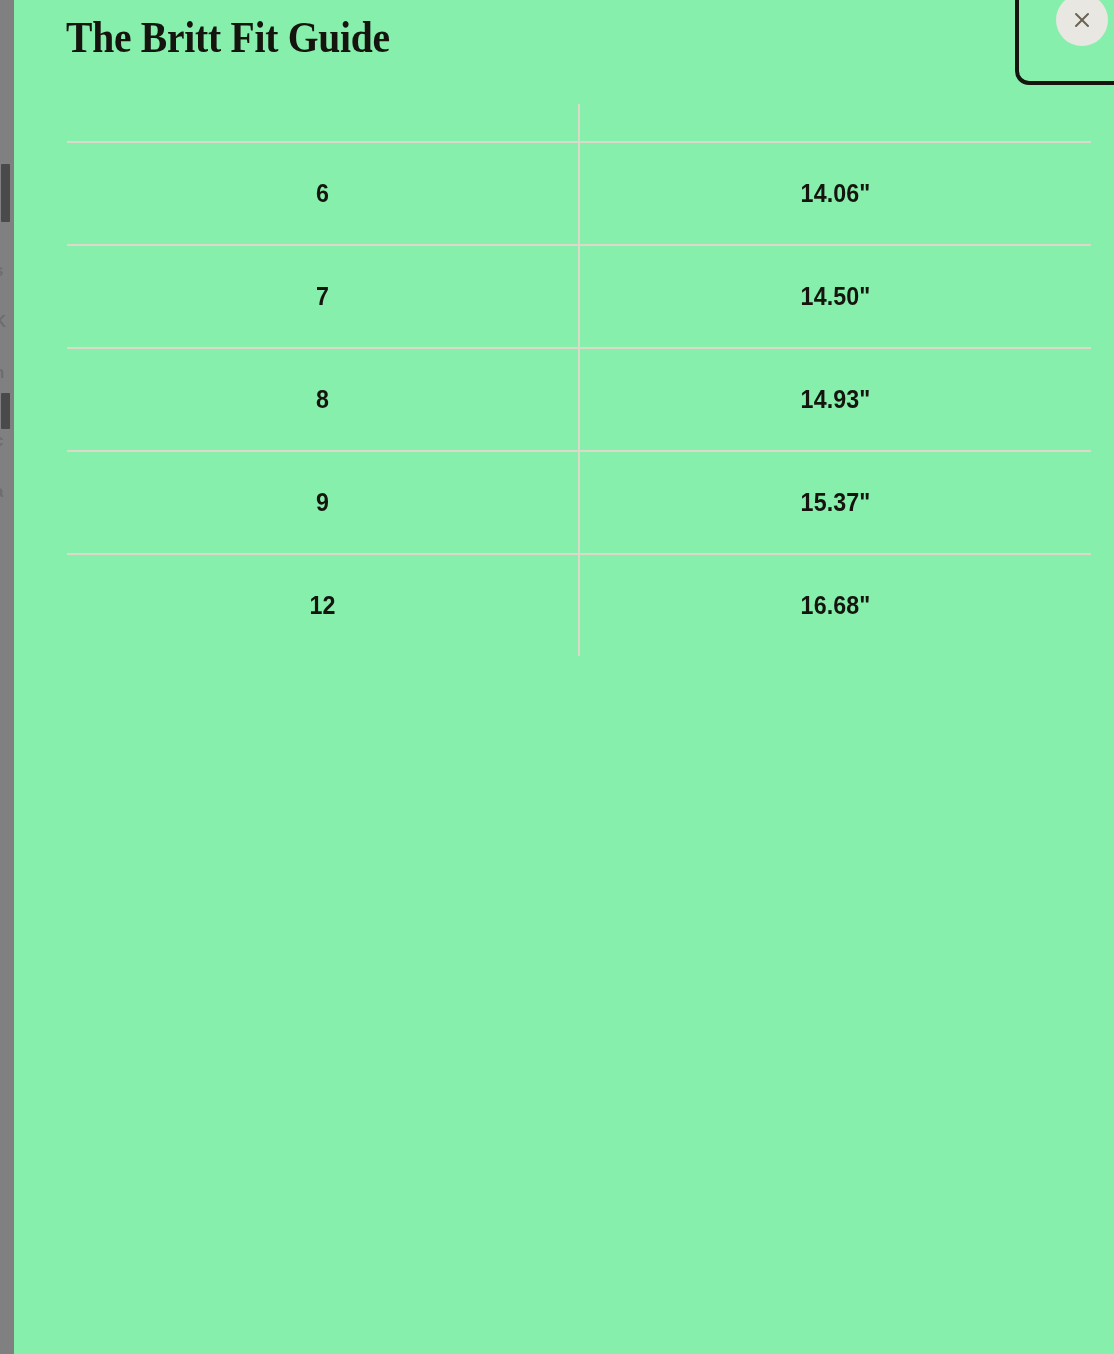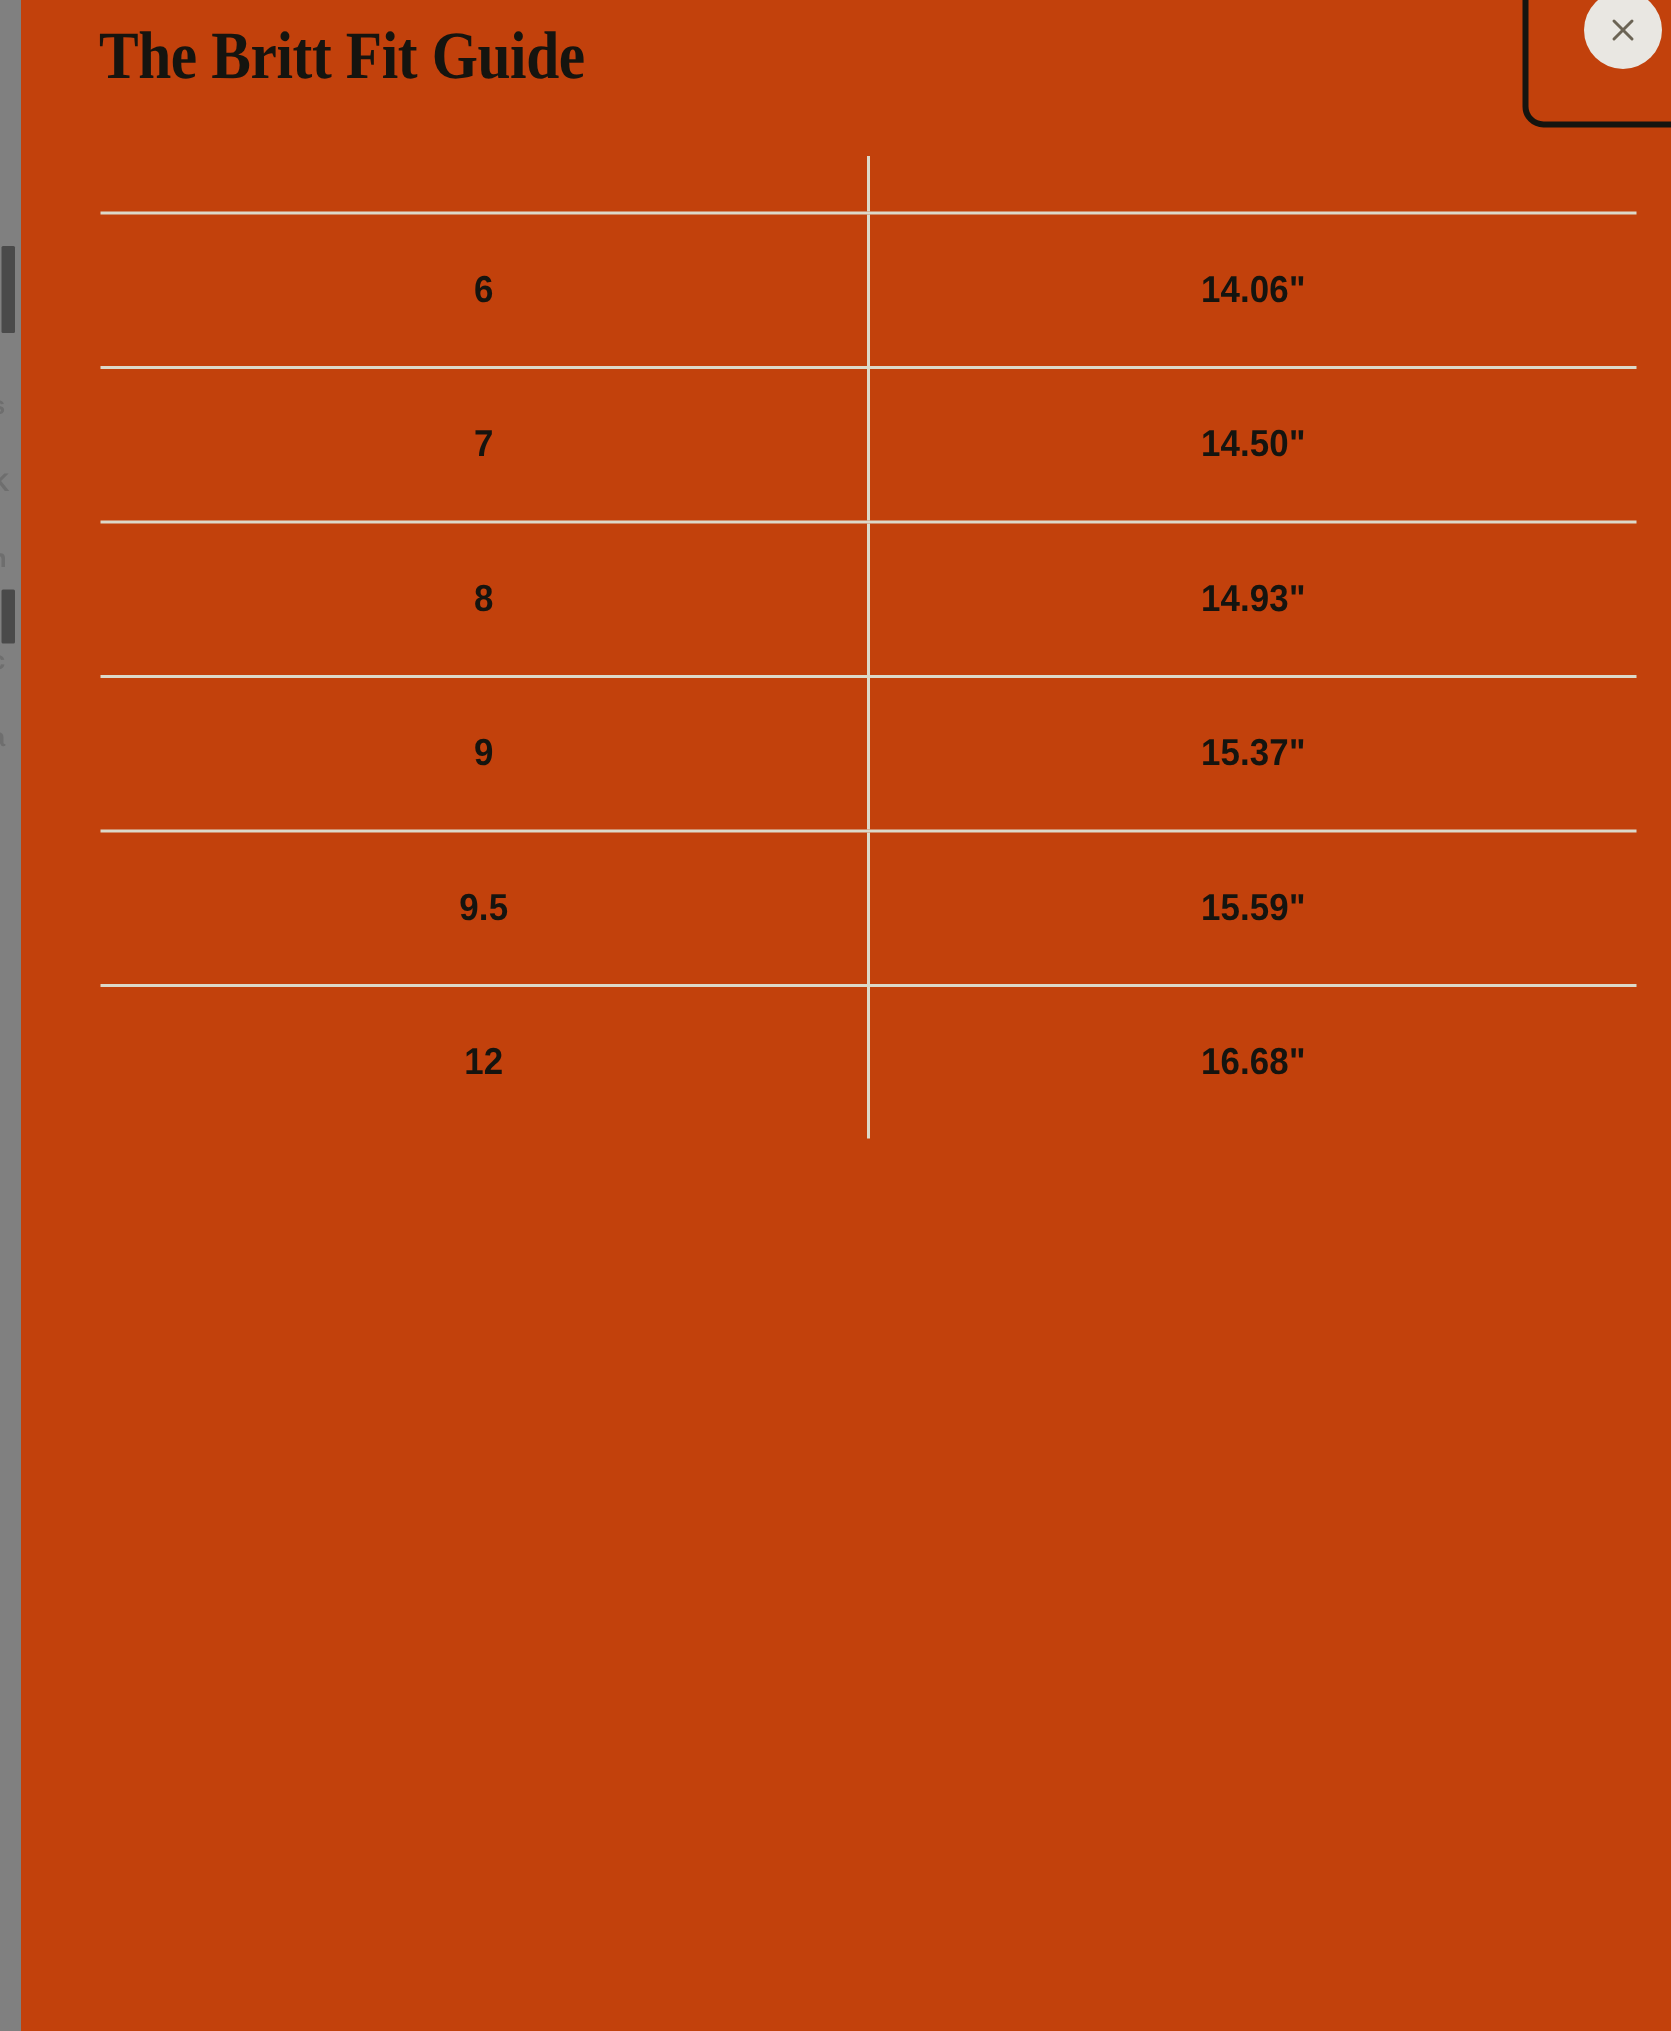--- a/index.html
+++ b/index.html
@@ -44,21 +44,21 @@
     border-radius: 1px;
   }
 
   
   .modal-panel {
     position: absolute;
     left: 14px;
     top: 0;
     width: 1100px;
     height: 1354px;
-    background: #c2410c;
+    background: #86efac;
   }
 
   
   .corner-frame {
     position: absolute;
     left: 1001px;
     top: -120px;
     width: 230px;
     height: 205px;
     border: 4px solid #15140f;
@@ -218,28 +218,20 @@
         <tr>
           <td class="cell-size">
               <span class="cell-inner">9</span>
             </td>
           <td class="cell-measure">
               <span class="cell-inner">15.37"</span>
             </td>
         </tr>
         <tr>
           <td class="cell-size">
-              <span class="cell-inner">9.5</span>
-            </td>
-          <td class="cell-measure">
-              <span class="cell-inner">15.59"</span>
-            </td>
-        </tr>
-        <tr>
-          <td class="cell-size">
               <span class="cell-inner">12</span>
             </td>
           <td class="cell-measure">
               <span class="cell-inner">16.68"</span>
             </td>
         </tr>
       </tbody>
     </table>
   </div>
 

